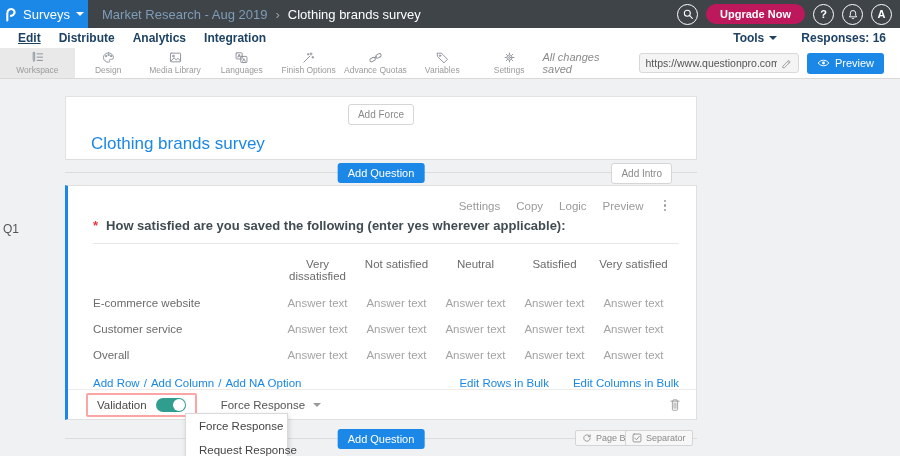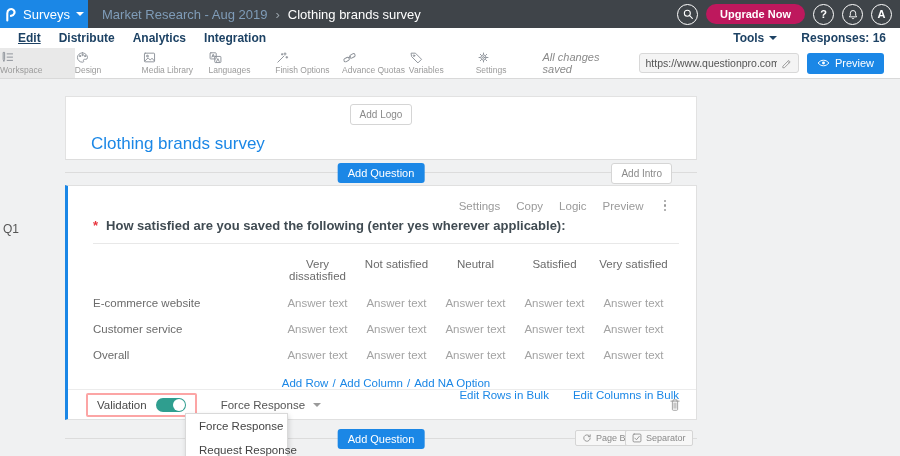--- a/index.html
+++ b/index.html
@@ -23,21 +23,21 @@
   .navrow { position:absolute; left:0; top:28px; width:900px; height:20px; background:#fff; display:flex; align-items:center; font-size:12px; }
   .nav-tab { color:#1d4264; font-weight:bold; margin-left:18px; cursor:pointer; padding-bottom:1px; }
   .nav-tab.active { text-decoration:underline; }
   .nav-right { margin-left:auto; display:flex; align-items:center; gap:24px; padding-right:14px; }
   .tools { color:#1d4264; font-weight:bold; display:flex; align-items:center; gap:5px; cursor:pointer; }
   .tools .caret-down { border-top-color:#1d4264; }
   .responses { color:#1d4264; font-weight:bold; cursor:pointer; }
 
   
   .toolbar { position:absolute; left:0; top:48px; width:900px; height:31px; background:#fff; border-bottom:1px solid #d9d9d9; display:flex; align-items:stretch; }
-  .tool-item { width:67px; display:flex; flex-direction:column; justify-content:center; gap:1px; cursor:pointer; }
+  .tool-item { width:67px; display:flex; flex-direction:column; align-items:center; justify-content:center; gap:1px; cursor:pointer; }
   .tool-item.active { background:#e9e9e9; width:75px; }
   .tool-item .tl { font-size:8.5px; color:#9b9b9b; white-space:nowrap; }
   .tool-item svg { stroke:#8b9097; fill:none; stroke-width:1.3; stroke-linecap:round; stroke-linejoin:round; }
   .toolbar-right { margin-left:auto; display:flex; align-items:center; gap:8px; padding-right:16px; }
   .saved { font-style:italic; color:#8a8a8a; font-size:11px; }
   .url-box { display:flex; align-items:center; background:#f4f4f4; border:1px solid #d8d8d8; border-radius:3px; height:20px; width:160px; padding:0 5px; gap:4px; }
   .url-box input { border:none; background:transparent; outline:none; font-size:10.5px; color:#555; width:132px; font-family:"Liberation Sans",sans-serif; }
   .preview-btn { background:#1b87e6; color:#fff; border:none; border-radius:3px; font-size:11px; height:21px; padding:0 10px; display:flex; align-items:center; gap:5px; cursor:pointer; }
 
   
@@ -61,21 +61,21 @@
   .kebab { display:flex; flex-direction:column; gap:2px; padding:1px 4px; cursor:pointer; }
   .kebab i { width:2.5px; height:2.5px; border-radius:50%; background:#9a9a9a; }
   .q-text-row { display:flex; gap:8px; margin:6px 0 0 25px; align-items:baseline; }
   .req { color:#e8353e; font-size:13px; font-weight:bold; }
   .q-text { color:#404b52; font-size:13px; font-weight:bold; }
   .q-hr { height:1px; background:#e8e8e8; margin:10px 17px 0 25px; }
   .matrix { display:grid; grid-template-columns:185px repeat(5,79px); margin:8px 0 0 25px; font-size:11.5px; }
   .matrix .hcell { color:#6b6b6b; text-align:center; padding:6px 0 8px; }
   .matrix .rlabel { color:#6b6b6b; text-align:left; padding:7px 0; }
   .matrix .cell { color:#a3a3a3; text-align:center; padding:7px 0; cursor:text; }
-  .links-row { display:flex; margin:9px 17px 0 25px; font-size:11.5px; align-items:center;flex-direction:column; }
+  .links-row { display:flex; margin:9px 17px 0 25px; font-size:11.5px; align-items:center; }
   .blue-link { color:#1b87e6; cursor:pointer; white-space:nowrap; }
   .links-left { display:flex; gap:4px; }
   .links-right { margin-left:auto; display:flex; gap:24px;justify-content:flex-end; }
 
   .validation-bar { position:absolute; left:0; right:0; bottom:0; height:30px; border-top:1px solid #ececec; display:flex; align-items:center; padding:0 14px 0 18px; }
   .val-highlight { display:flex; align-items:center; gap:9px; border:2px solid #fca5a5; border-radius:2px; padding:3px 9px 3px 9px; }
   .val-label { font-size:11.5px; color:#4a4a4a; }
   .toggle { position:relative; width:30px; height:14px; border-radius:7px; background:#2f9e8f; cursor:pointer; }
   .toggle .knob { position:absolute; right:1px; top:1px; width:12px; height:12px; border-radius:50%; background:#fff; }
   .force-trigger { display:flex; align-items:center; gap:8px; margin-left:24px; font-size:11.5px; color:#555; cursor:pointer; }
@@ -222,21 +222,21 @@
             <path d="M1.5 6 C4.5 1.5 11.5 1.5 14.5 6 C11.5 10.5 4.5 10.5 1.5 6 z" stroke="#fff" stroke-width="1.2" fill="none"></path>
             <circle cx="8" cy="6" r="1.8" fill="#fff"></circle>
           </svg>
         <span>Preview</span>
       </button>
     </div>
   </div>
 
   <div class="survey-card">
     <div class="add-logo-wrap">
-      <button class="btn-ghost">Add Logo</button>
+      <button class="btn-ghost">Add Force</button>
     </div>
     <div class="survey-title">Clothing brands survey</div>
   </div>
 
   <div class="insert-row row1">
     <div class="hline"></div>
     <button class="btn-primary">Add Question</button>
     <button class="btn-ghost" style="right:25px;">Add Intro</button>
   </div>
 

